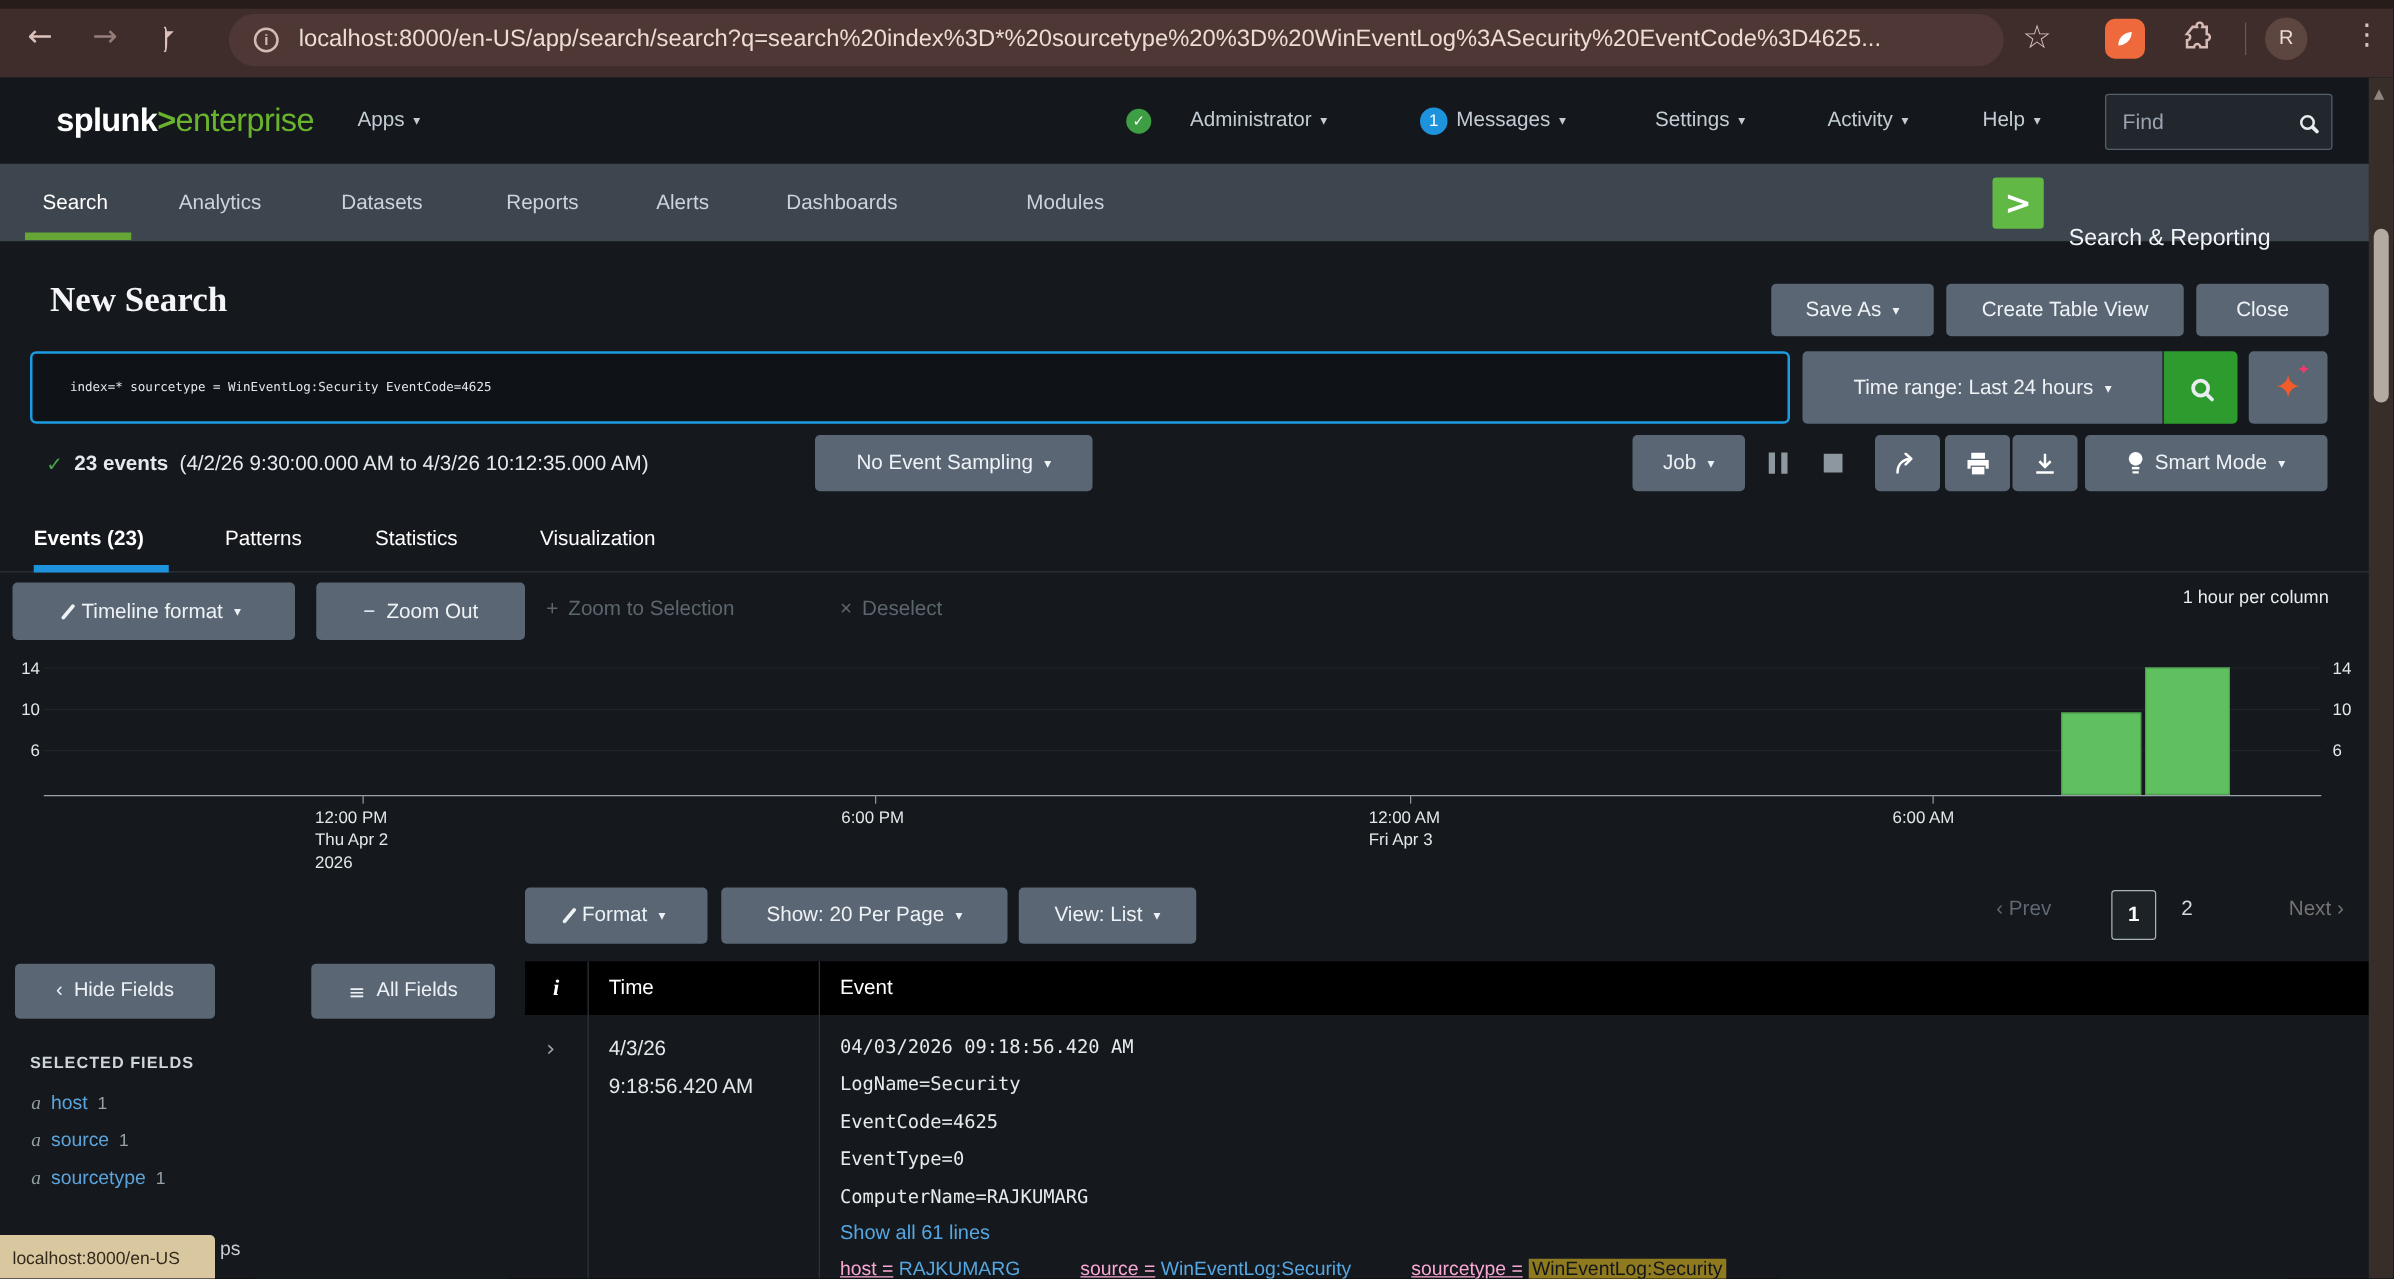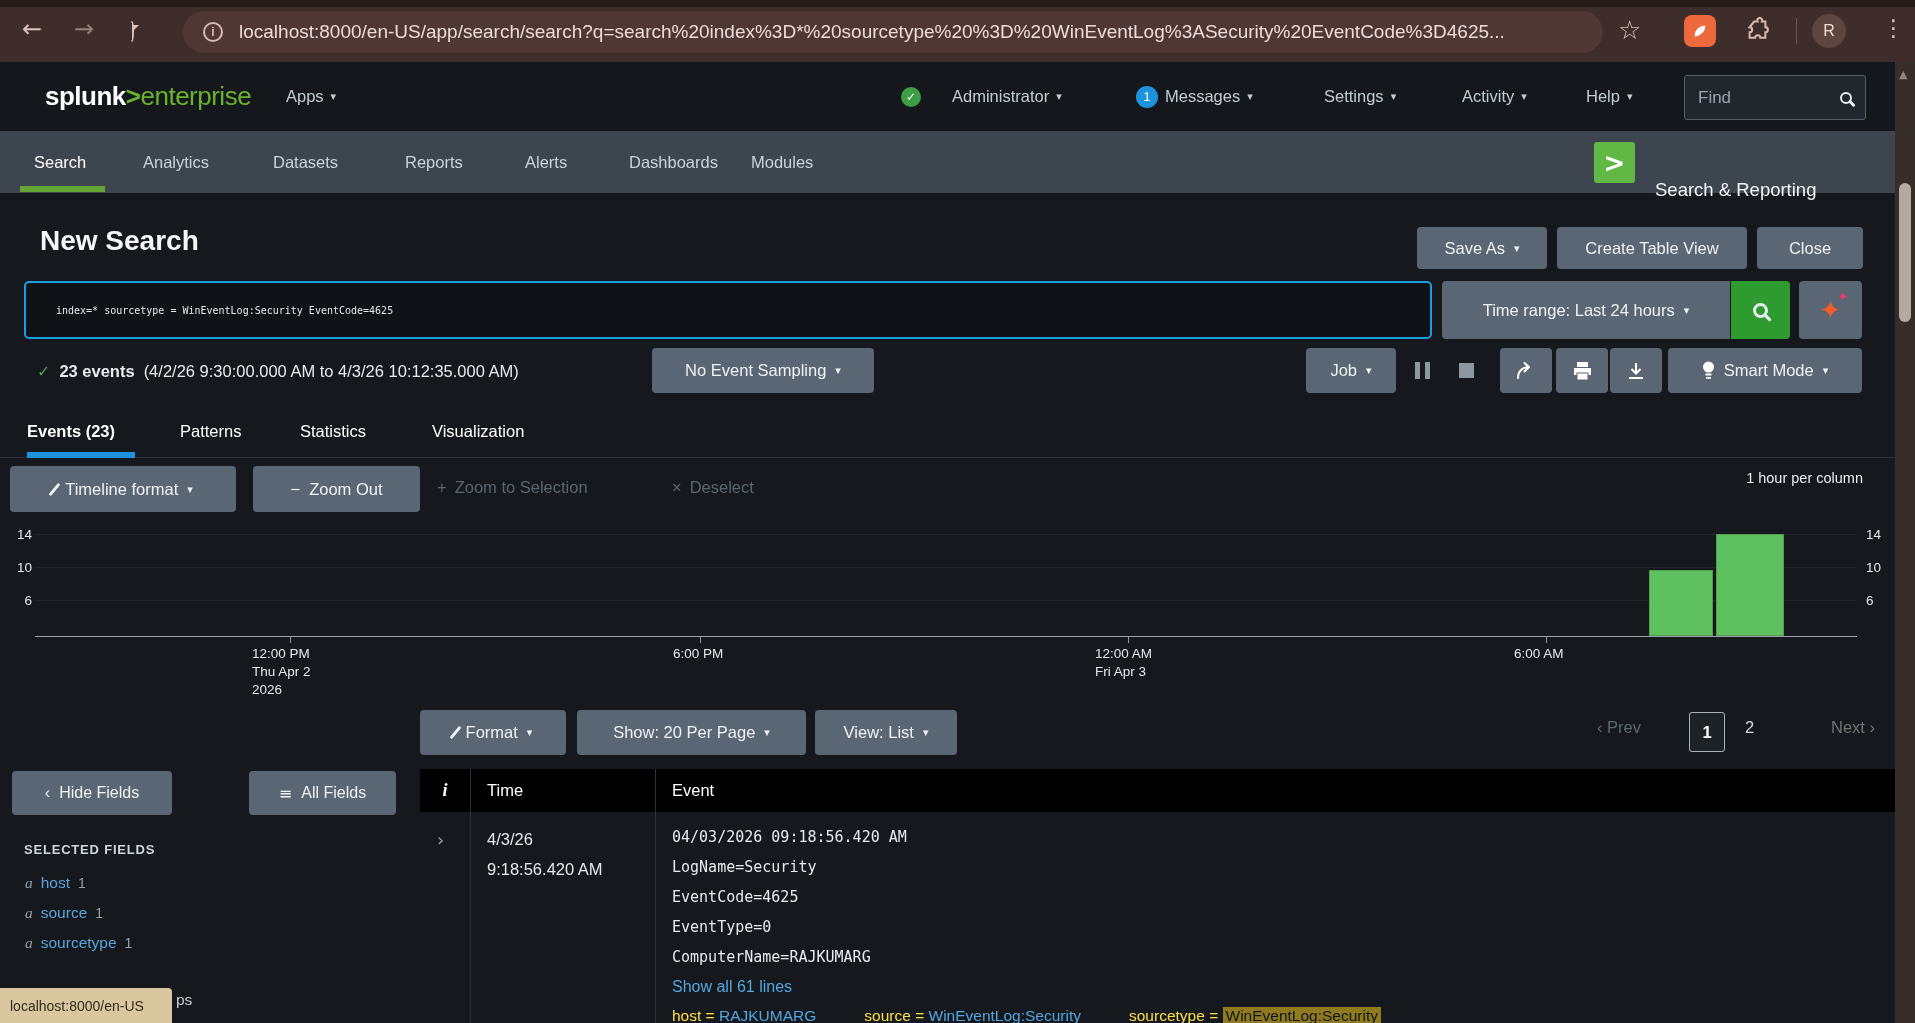--- a/index.html
+++ b/index.html
@@ -42,21 +42,21 @@
   #appnav .nav-item { position: absolute; top: 0; height: 62px; display: flex; align-items: center; color: #ccd3da; font-size: 16.5px; text-align: center; }
   #appnav .nav-item.active { color: #fff; }
   #appnav .active-underline { position: absolute; left: 20px; top: 55px; width: 85px; height: 6px; background: #65a637; }
   .app-icon { position: absolute; left: 1594px; top: 11px; width: 41px; height: 41px; background: #62b844; border-radius: 3px; color: #fff; font-weight: bold; font-size: 26px; display: flex; align-items: center; justify-content: center; font-family: "DejaVu Sans", sans-serif; }
   .app-title { position: absolute; left: 1655px; top: 0; height: 62px; display: flex; align-items: center; color: #f2f5f7; font-size: 18.5px; margin-top: 28px; }
 
   
   .gbtn { background: #5a6673; color: #eef2f6; border-radius: 4px; display: inline-flex; align-items: center; justify-content: center; gap: 9px; font-size: 16.5px; border: none; cursor: pointer; font-family: "Liberation Sans", sans-serif; }
 
   
-  #page-title { position: absolute; left: 40px; top: 225px; font-size: 28px; font-weight: 600; color: #f3f5f7; }
+  #page-title { position: absolute; left: 40px; top: 225px; font-size: 28px; font-weight: 600; color: #f3f5f7; font-family: Liberation Serif, serif; }
   #searchbox { position: absolute; left: 24px; top: 281px; width: 1408px; height: 58px; background: #0f1216; border: 2px solid #1d9ce2; border-radius: 5px; display: flex; align-items: center; padding: 0 30px; }
   #searchbox .query { font-family: "DejaVu Sans Mono", monospace; font-size: 10px; color: #e3e8ec; }
   #timerange { position: absolute; left: 1442px; top: 281px; width: 288px; height: 58px; border-radius: 4px 0 0 4px; }
   #searchgo { position: absolute; left: 1731px; top: 281px; width: 59px; height: 58px; background: #2d9b2d; border-radius: 0 4px 4px 0; display: flex; align-items: center; justify-content: center; cursor: pointer; }
   #aibtn { position: absolute; left: 1799px; top: 281px; width: 63px; height: 58px; background: #5a6673; border-radius: 4px; display: flex; align-items: center; justify-content: center; cursor: pointer; }
   .sparkle { font-family: "DejaVu Sans", sans-serif; font-size: 26px; color: #f25c2a; position: relative; line-height: 1; }
   .sparkle::after { content: "✦"; position: absolute; right: -7px; top: -7px; font-size: 13px; color: #f0386b; }
 
   
   #statusrow { position: absolute; left: 0; top: 348px; width: 1915px; height: 46px; }
@@ -96,21 +96,21 @@
   .field-a { font-style: italic; color: #949ea7; font-family: "Liberation Serif", serif; }
   .field-link { color: #5ba5dc; cursor: pointer; }
   .field-count { color: #98a2ab; font-size: 14px; }
 
   
   #tablehead { position: absolute; left: 420px; top: 769px; width: 1475px; height: 43px; background: #000; display: flex; align-items: center; color: #fff; font-size: 16.5px; }
   .col-divider { position: absolute; top: 769px; width: 1px; height: 254px; background: #2d3338; }
   .event-lines { position: absolute; left: 672px; top: 822px; font-family: "DejaVu Sans Mono", monospace; font-size: 15px; line-height: 30px; color: #e6eaed; }
   .show-all { color: #55a7e2; font-family: "Liberation Sans", sans-serif; font-size: 16px; cursor: pointer; }
   .meta-row { position: absolute; left: 672px; top: 1007px; display: flex; gap: 48px; font-size: 15.5px; }
-  .meta-label { color: #fde047; }
+  .meta-label { color: #f9a8d4; text-decoration: underline; }
   .meta-value { color: #55a7e2; cursor: pointer; }
   .meta-value.hl { background: #8f7a20; color: #12161a; padding: 0 3px; }
 
   
   #scrollbar { position: absolute; right: 0; top: 62px; width: 20px; height: 961px; background: #372d29; z-index: 40; }
   #scrollbar .thumb { position: absolute; left: 4px; top: 121px; width: 12px; height: 139px; background: #b3aaa2; border-radius: 6px; }
   #scrollbar .arrow { position: absolute; left: 4px; top: 6px; color: #8f867e; font-size: 11px; font-family: "DejaVu Sans", sans-serif; }
   #statusbubble { position: absolute; left: 0; top: 988px; width: 172px; height: 35px; background: #d9c7a0; color: #332a1c; font-size: 14px; display: flex; align-items: center; padding: 0 10px; border-radius: 0 4px 0 0; z-index: 50; }
   .partial-frag { position: absolute; left: 176px; top: 991px; color: #c6ccd1; font-size: 15.5px; }
 </style>
@@ -196,21 +196,21 @@
       </div>
     <div class="nav-item" style="left:405px;">
         <span>Reports</span>
       </div>
     <div class="nav-item" style="left:525px;">
         <span>Alerts</span>
       </div>
     <div class="nav-item" style="left:629px;">
         <span>Dashboards</span>
       </div>
-    <div class="nav-item" style="left:751px;">
+    <div class="nav-item" style="left:821px;">
         <span>Modules</span>
       </div>
     <div class="active-underline"></div>
     <div class="app-icon">&gt;</div>
     <div class="app-title">
         <span>Search &amp; Reporting</span>
       </div>
   </div>
 
   <div id="page-title">New Search</div>

